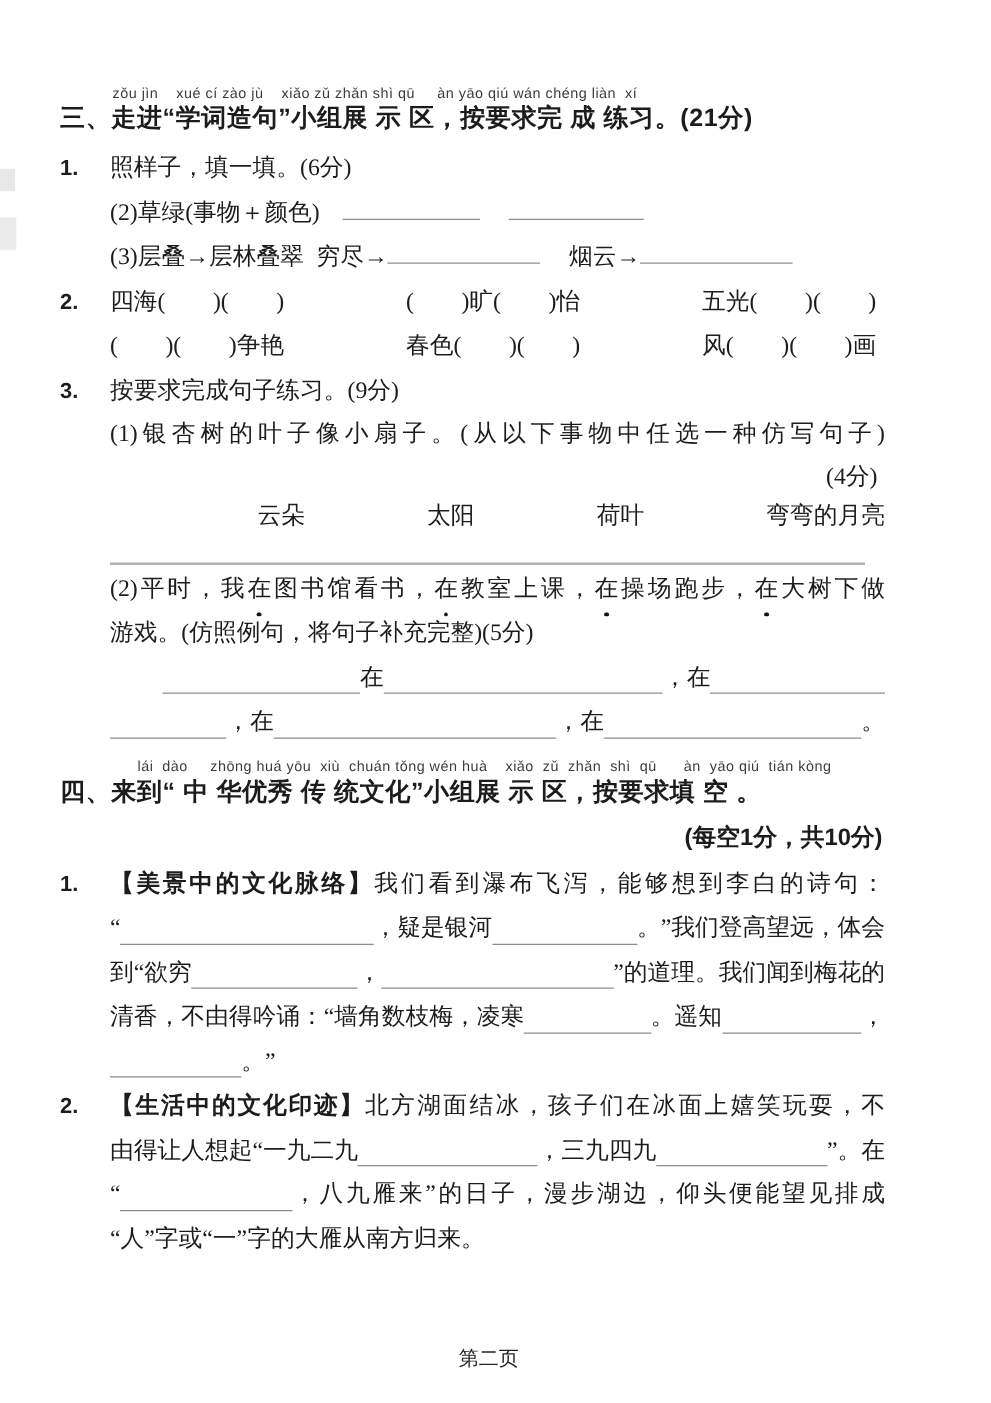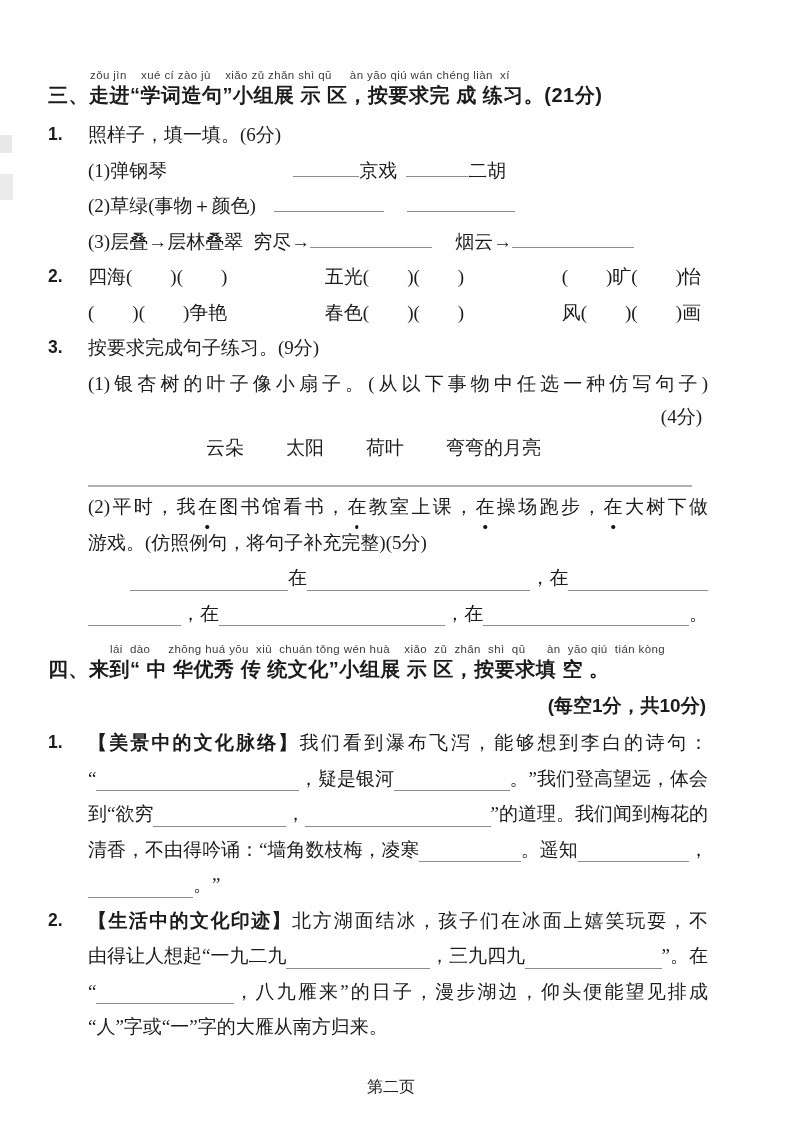--- a/index.html
+++ b/index.html
@@ -20,21 +20,21 @@
   .qbody{flex:1;font-size:19px;line-height:35.5px;min-width:0;}
   .ln{line-height:35.5px;}
   .just{text-align:justify;text-align-last:justify;}
   .blank{display:inline-block;border-bottom:1.4px solid #8d8d8d;height:1em;vertical-align:baseline;}
   .frow{display:flex;align-items:flex-end;line-height:35.5px;}
   .frow .fb{border-bottom:1.4px solid #8d8d8d;margin-bottom:5px;height:0;}
   .frow .tx{flex:none;white-space:pre;}
   .grow1{flex-grow:1;}
   .answer-line{border-bottom:2.5px solid #b2b2b2;height:0;margin:21px 0 2px 0;width:604px;}
   .score-right{text-align:right;line-height:31px;padding-right:6px;}
-  .opts{display:flex;padding-left:118px;gap:42px;line-height:32px;}
+  .opts{display:flex;padding-left:118px;gap:42px;line-height:32px;justify-content:space-between;}
   .emph{position:relative;display:inline-block;}
   .emph::after{content:'';position:absolute;left:50%;transform:translateX(-50%);
                bottom:-4px;width:3.5px;height:3.5px;border-radius:50%;background:#161616;}
   .tag{font-family:"Liberation Sans","DejaVu Sans",sans-serif;font-weight:bold;letter-spacing:-.5px;}
   .footer{position:absolute;left:0;right:11px;bottom:24px;text-align:center;
           font-family:"Liberation Sans","DejaVu Sans",sans-serif;font-size:16px;color:#222;}
   .qhead{line-height:35.5px;}
   .mrow{display:flex;justify-content:space-between;line-height:35.5px;padding-right:7px;}
 </style>
 </head>
@@ -47,38 +47,35 @@
   <div class="content">
 
     <div class="pinyin">zǒu jìn    xué cí zào jù    xiǎo zǔ zhǎn shì qū     àn yāo qiú wán chéng liàn  xí</div>
     <div class="sec-title">三、走进“学词造句”小组展 示 区，按要求完 成 练习。(21分)</div>
 
     <div class="q">
       <span class="qnum">1.</span>
       <div class="qbody">
         <div class="qhead">照样子，填一填。(6分)</div>
         <div class="ln">
-          <span>(1)弹钢琴</span><span class="blank" style="width:66px;margin-left:126px;"></span><span>京戏</span><span class="blank" style="width:62px;margin-left:9px;"></span><span>二胡</span>
-        </div>
-        <div class="ln">
           <span>(2)草绿(事物＋颜色)</span><span class="blank" style="width:110px;margin-left:18px;"></span><span class="blank" style="width:108px;margin-left:23px;"></span>
         </div>
         <div class="ln">
           <span>(3)层叠→层林叠翠</span><span style="margin-left:10px;">穷尽→</span><span class="blank" style="width:122px;"></span><span style="margin-left:23px;">烟云→</span><span class="blank" style="width:122px;"></span>
         </div>
       </div>
     </div>
 
     <div class="q">
       <span class="qnum">2.</span>
       <div class="qbody">
         <div class="mrow">
           <span>四海(　　)(　　)</span>
+          <span>(　　)旷(　　)怡</span>
           <span>五光(　　)(　　)</span>
-          <span>(　　)旷(　　)怡</span>
         </div>
         <div class="mrow">
           <span>(　　)(　　)争艳</span>
           <span>春色(　　)(　　)</span>
           <span>风(　　)(　　)画</span>
         </div>
       </div>
     </div>
 
     <div class="q">

